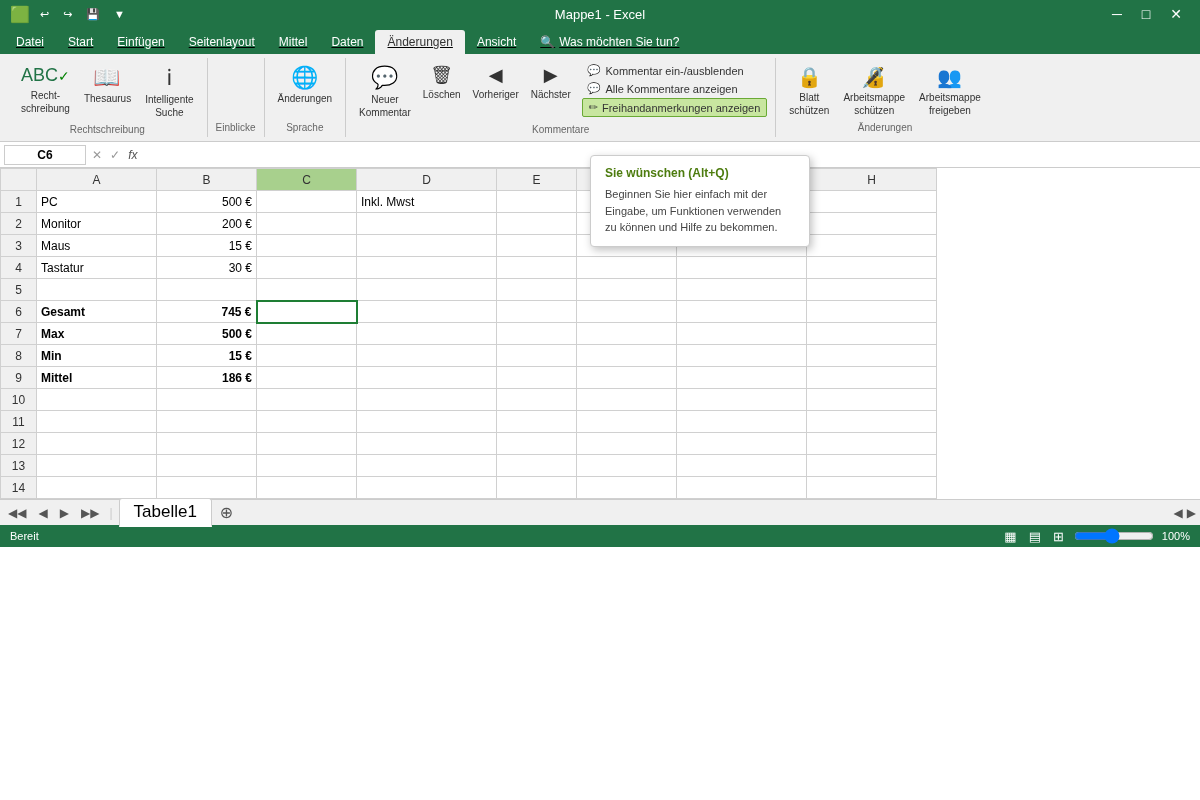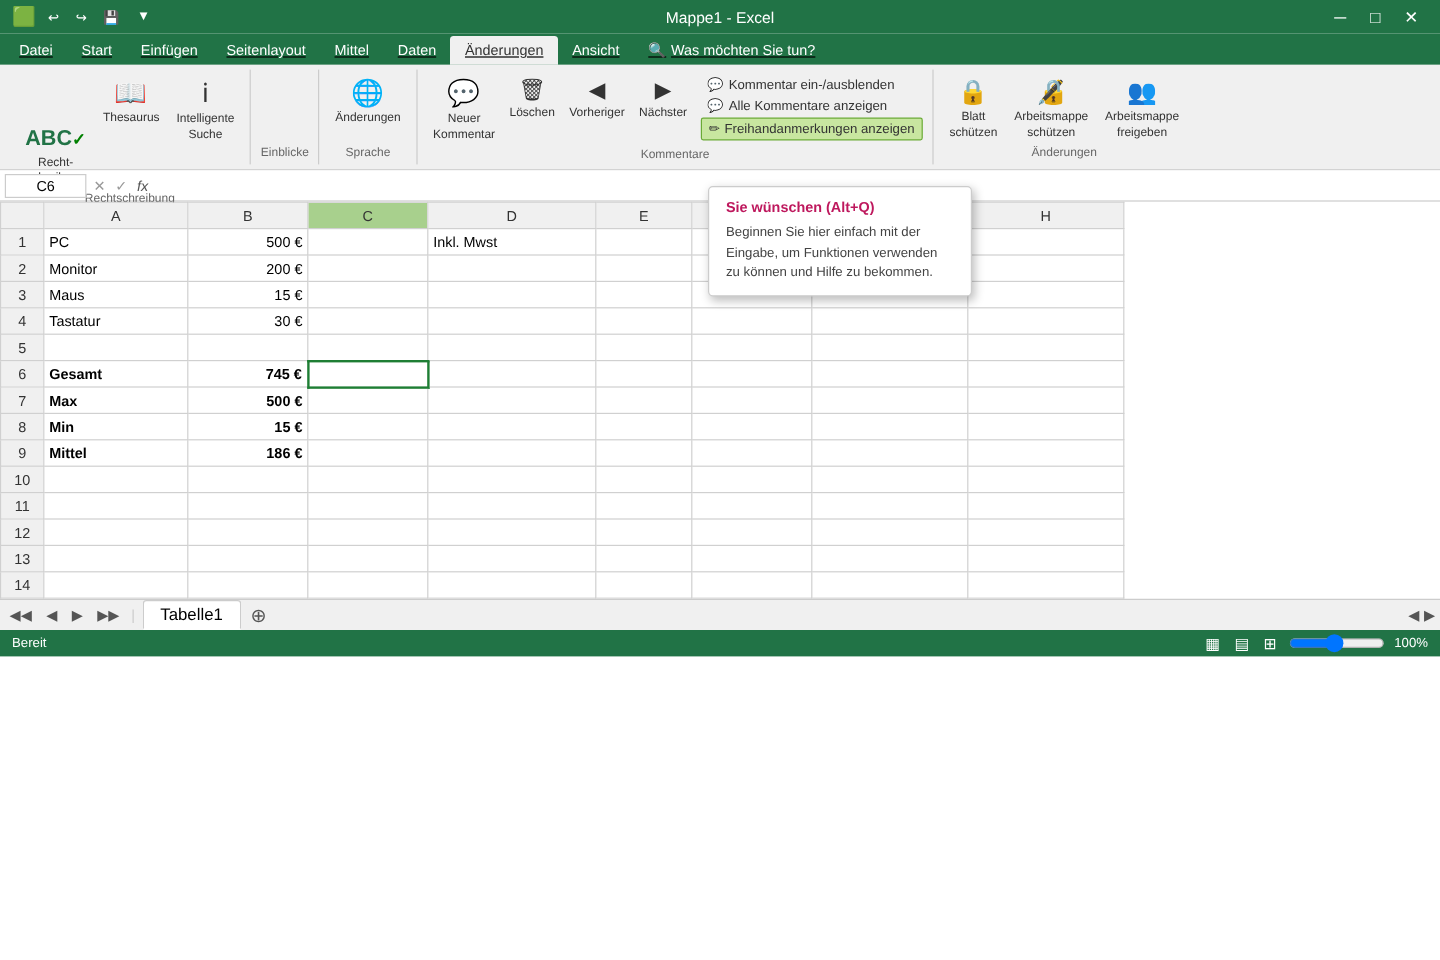--- a/index.html
+++ b/index.html
@@ -173,21 +173,21 @@
       align-items: center;
       height: 26px;
       padding: 0 4px;
       gap: 4px;
     }
     .sheet-tab {
       padding: 3px 14px;
       background: white;
       border: 1px solid #ccc;
       border-bottom: none;
-      font-size: 14px;
+      font-size: 17px;
       cursor: pointer;
       border-radius: 3px 3px 0 0;
     }
     .sheet-tab.active { background: white; border-bottom: 2px solid white; font-weight: 400; }
     .add-sheet-btn { font-size: 16px; cursor: pointer; color: #555; padding: 0 4px; }
 
     
     .status-bar {
       background: #217346;
       color: white;
@@ -210,21 +210,21 @@
       border: 1px solid #ccc;
       border-radius: 4px;
       box-shadow: 2px 3px 8px rgba(0,0,0,0.25);
       padding: 10px 14px;
       width: 220px;
       z-index: 100;
     }
     .tooltip-title {
       font-size: 12px;
       font-weight: 600;
-      color: #be185d;
+      color: #4d7c0f;
       margin-bottom: 6px;
     }
     .tooltip-body {
       font-size: 11px;
       color: #444;
       line-height: 1.5;
     }
 
     
     .tab-scroll-btn { font-size: 12px; cursor: pointer; color: #555; padding: 2px 4px; }
@@ -259,21 +259,21 @@
   <div class="ribbon-tab active">Änderungen</div>
   <div class="ribbon-tab">Ansicht</div>
   <div class="ribbon-tab" style="display:flex;align-items:center;gap:4px;"><span>🔍</span> Was möchten Sie tun?</div>
 </div>
 
 <div class="ribbon">
 
   <div class="ribbon-group">
     <div class="ribbon-group-items">
       <div class="ribbon-btn">
-        <div class="ribbon-btn-icon" style="font-size:18px;font-weight:bold;color:#217346;margin-top:40px;">ABC<span style="color:green;font-size:14px;">✓</span></div>
+        <div class="ribbon-btn-icon" style="font-size:18px;font-weight:normal;color:#217346;">ABC<span style="color:green;font-size:14px;">✓</span></div>
         <div style="font-size:10px;line-height:1.3;">Recht-<br>schreibung</div>
       </div>
       <div class="ribbon-btn">
         <div class="ribbon-btn-icon">📖</div>
         <div>Thesaurus</div>
       </div>
       <div class="ribbon-btn">
         <div class="ribbon-btn-icon">ℹ</div>
         <div style="font-size:10px;line-height:1.3;">Intelligente<br>Suche</div>
       </div>
@@ -346,21 +346,21 @@
       <div class="ribbon-btn">
         <div class="ribbon-btn-icon" style="font-size:20px;">👥</div>
         <div style="font-size:10px;line-height:1.3;">Arbeitsmappe<br>freigeben</div>
       </div>
     </div>
     <div class="ribbon-group-label">Änderungen</div>
   </div>
 </div>
 
 <div class="formula-bar">
-  <div style="width:68px;border:1px solid #ccc;padding:2px 4px;font-size:12px;background:white;text-align:center;">C6</div>
+  <div style="width:82px;border:1px solid #ccc;padding:2px 4px;font-size:12px;background:white;text-align:center;font-weight:bold;">C6</div>
   <span style="color:#999;padding:0 2px;">✕</span>
   <span style="color:#999;padding:0 2px;">✓</span>
   <span style="color:#555;padding:0 2px;font-style:italic;">fx</span>
   <div style="flex:1;border:none;outline:none;font-size:12px;padding:2px 4px;background:white;"></div>
 </div>
 
 <div class="spreadsheet-container">
   <div class="sheet-area">
     <table class="sheet">
       <colgroup>

